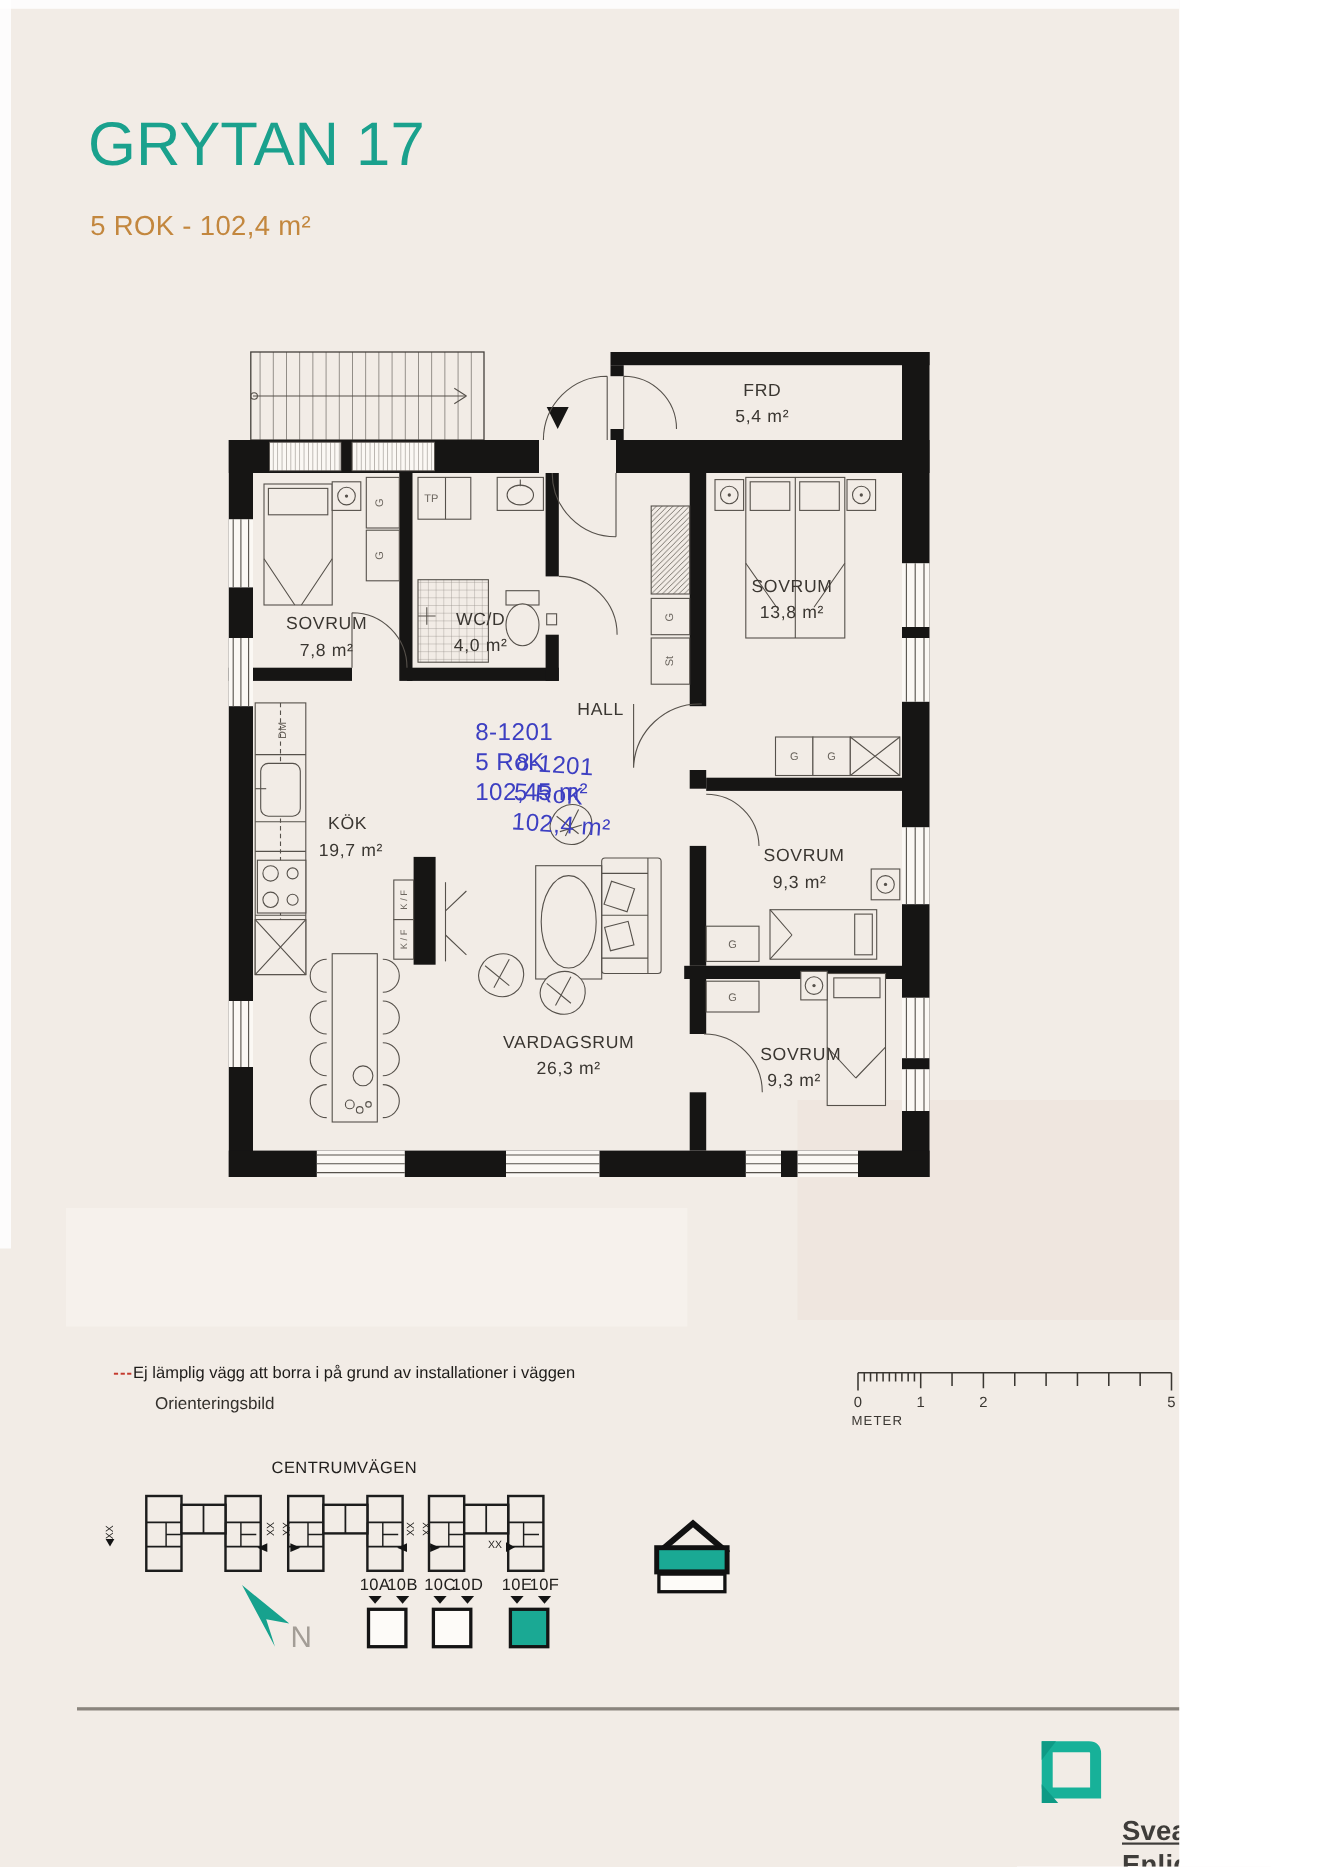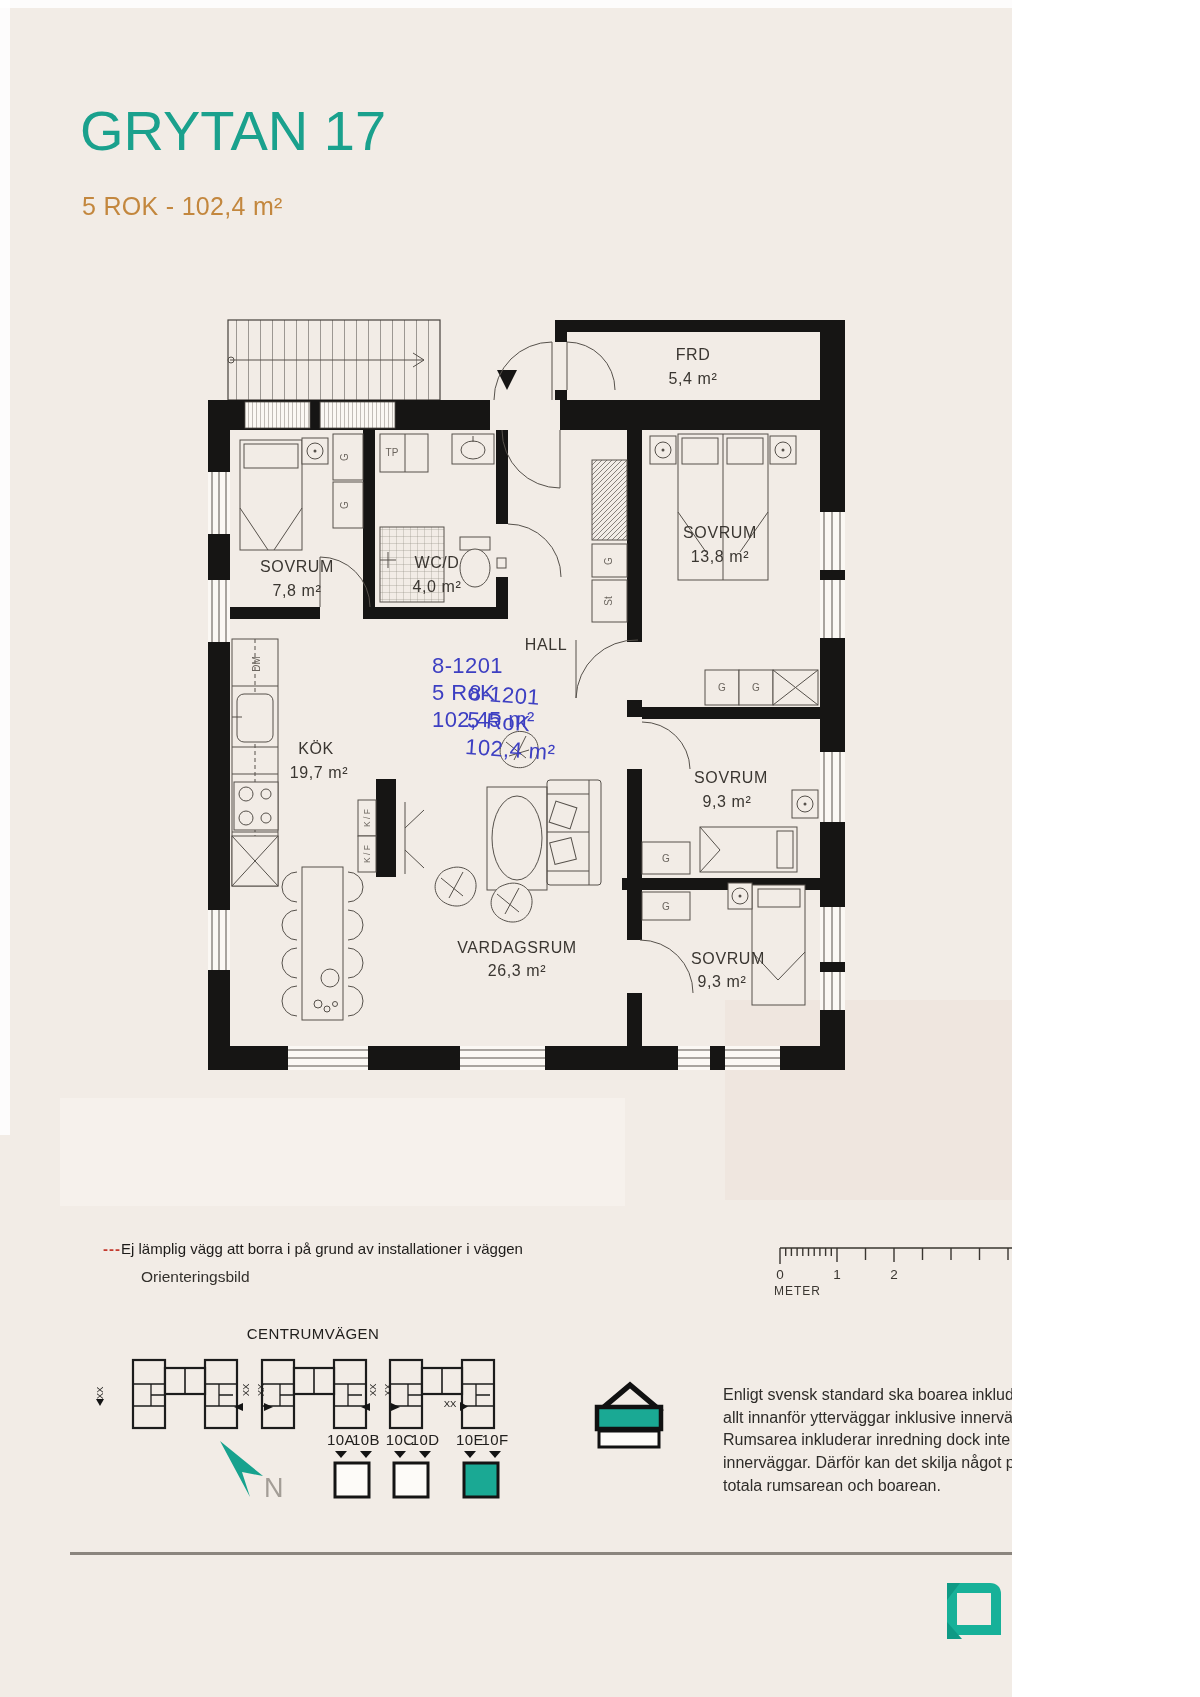--- a/index.html
+++ b/index.html
@@ -1,17 +1,17 @@
 <!DOCTYPE html>
 <html><head>
 <meta charset="utf-8">
 <style>
   html,body{margin:0;padding:0;background:#ffffff;}
-  #page{position:relative;width:968px;height:1697px;background:#f2ece6;overflow:hidden;
-        font-family:"Liberation Sans",sans-serif;padding-left:44px;}
+  #page{position:relative;width:1072px;height:1697px;background:#f2ece6;overflow:hidden;
+        font-family:"Liberation Sans",sans-serif;}
   .abs{position:absolute;}
   .edge-strip{position:absolute;background:#ffffff;opacity:.85;pointer-events:none;}
   .tint{position:absolute;pointer-events:none;}
   #title{left:80px;top:98px;font-size:56px;color:#1aa18d;letter-spacing:0px;font-weight:400;}
   .sub{left:82px;font-size:25px;color:#c3873e;font-weight:400;letter-spacing:.3px;}
   #legend{left:103px;top:1240px;font-size:15px;color:#1d1b19;}
   #legend .dash{color:#c43a2e;font-weight:700;letter-spacing:1px;}
   #orient-label{left:122px;top:1268px;font-size:15.5px;color:#33302c;margin-left:19px;}
   #note{left:723px;top:1384px;width:332px;font-size:16px;line-height:1.42;color:#2e2c29;}
   #brand{left:1020px;top:1650px;font-size:25px;line-height:1.22;color:#3f3d3a;font-weight:700;letter-spacing:.2px;text-decoration:underline;}
@@ -412,21 +412,20 @@
       <text x="184" y="182" font-size="27" fill="#a39d96">N</text>
     </g>
   </svg>
 
   <svg class="abs" style="left:592px;top:1378px;" width="80" height="72" viewBox="0 0 80 72">
     <path d="M6,34 L38,7 L70,34" stroke="#111111" stroke-width="5.5" fill="none"></path>
     <rect x="5" y="29" width="64" height="22" fill="#1aa994" stroke="#111111" stroke-width="4.5"></rect>
     <rect x="7" y="53" width="60" height="16" fill="#fdfbf8" stroke="#111111" stroke-width="3"></rect>
   </svg>
 
-  <div id="note" class="abs">Enligt svensk standard ska boarea inkludera allt innanför ytterväggar inklusive innerväggar. Rumsarea inkluderar inredning dock inte innerväggar. Därför kan det skilja något på den totala rumsarean och boarean.</div>
 
   <div class="abs" style="left:70px;top:1552px;width:1060px;height:2.5px;background:#8b857e;"></div>
 
   <svg class="abs" style="left:938px;top:1578px;" width="66" height="66" viewBox="0 0 66 66">
     <path d="M14,10 H52 Q58,10 58,16 V52 H20 Q14,52 14,46 Z" fill="none" stroke="#17b199" stroke-width="10"></path>
     <polygon points="9,5 22,5 9,22" fill="#0e9a85"></polygon>
     <polygon points="9,44 9,61 24,61" fill="#0e9a85"></polygon>
   </svg>
   <div id="brand" class="abs">
     <div>Sveaviken</div>

